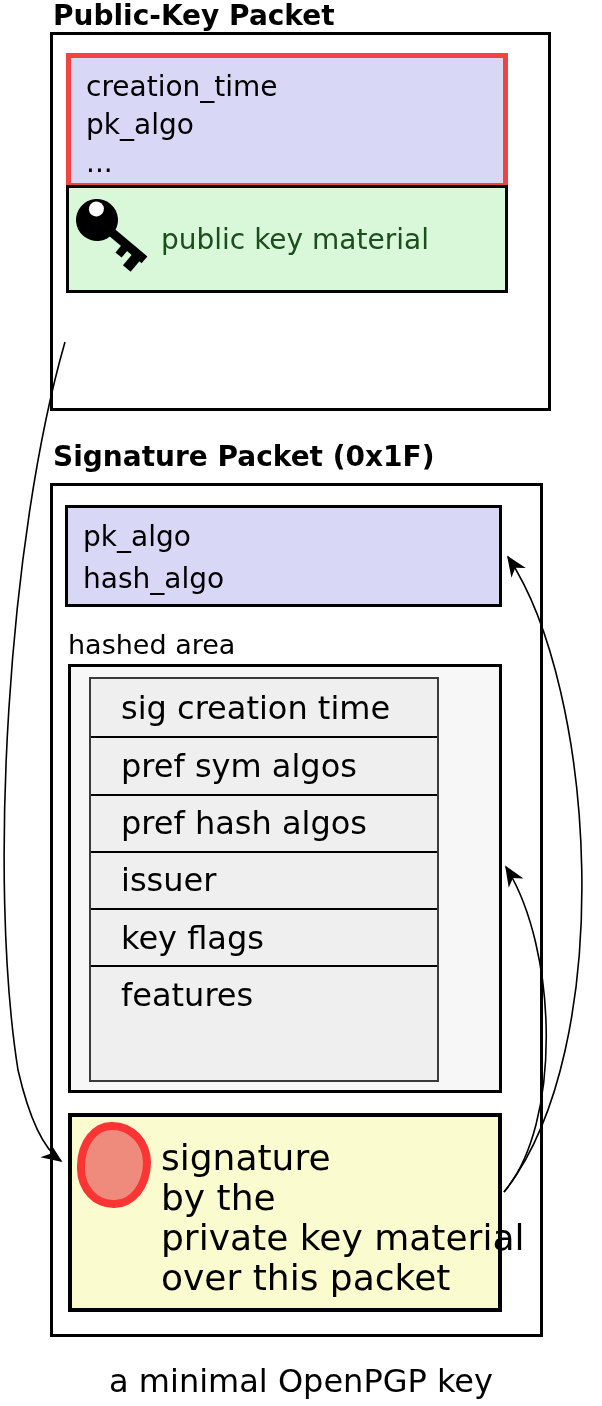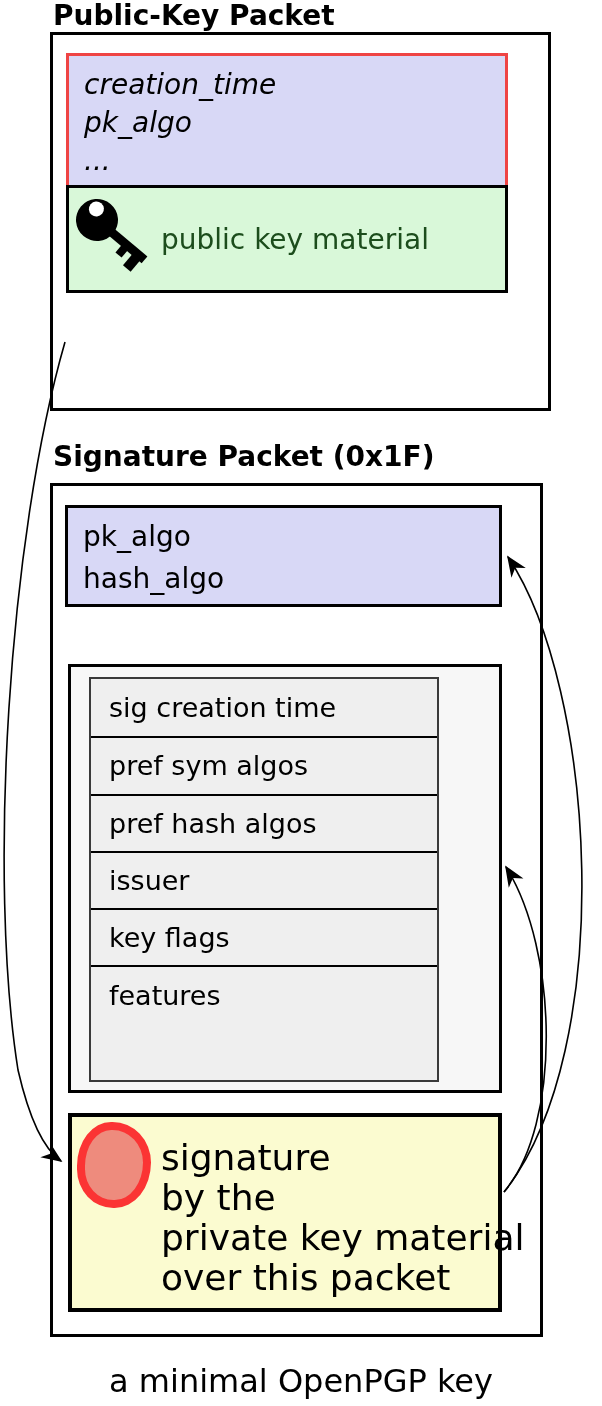--- a/index.html
+++ b/index.html
@@ -3,29 +3,29 @@
 <meta charset="utf-8">
 <style>
   html,body{margin:0;padding:0;background:#fff;}
   .canvas{
     position:relative;width:602px;height:1406px;background:#fff;overflow:hidden;
     font-family:"DejaVu Sans","Liberation Sans",sans-serif;color:#000;
   }
   .abs{position:absolute;box-sizing:border-box;}
   .pkt-title{font-weight:bold;font-size:28px;line-height:32px;white-space:nowrap;}
   .outer-box{border:3px solid #000;background:#fff;}
-  .fields-box{border:3px solid #ef4444;background:var(--fields-bg);font-size:28px;line-height:38px;padding:10px 0 0 15px;font-style:italic;}
+  .fields-box{border:5px solid #ef4444;background:var(--fields-bg);font-size:28px;line-height:38px;padding:10px 0 0 15px;}
   .fields-box2{border:3px solid #000;background:var(--fields-bg);font-size:28px;line-height:42px;padding:8px 0 0 15px;}
   .keymat-box{border:3px solid #000;background:var(--key-material-bg);display:flex;align-items:center;}
   .keymat-label{color:var(--key-material-text);font-size:28px;margin-left:12px;}
   .key-icon{position:absolute;left:4px;top:8px;}
   .hashed-label{font-size:27px;line-height:30px;}
   .hashed-box{border:3px solid #000;background:var(--hashed-bg);}
   .rows-box{border:2px solid #3a3a3a;background:var(--subpacket-bg);display:grid;grid-template-rows:repeat(7,1fr);}
-  .sp-row{display:flex;align-items:center;padding-left:18px;font-size:27px;border-top:2px solid #000;}
+  .sp-row{display:flex;align-items:center;padding-left:30px;font-size:32px;border-top:2px solid #000;}
   .sp-row:first-child{border-top:none;}
   .sig-box{border:4px solid #000;background:var(--signature-bg);}
   .seal{position:absolute;width:58px;height:70px;background:var(--seal-fill);
         border:8px solid var(--seal-ring);
         border-radius:47% 53% 50% 50% / 52% 48% 54% 46%;}
   .sig-text{position:absolute;font-size:36px;line-height:40px;white-space:nowrap;}
   .caption{position:absolute;left:0;top:1362px;width:602px;text-align:center;font-size:32px;}
   svg.overlay{position:absolute;left:0;top:0;pointer-events:none;}
 </style>
 </head>
@@ -58,20 +58,21 @@
 
   <div class="abs pkt-title" style="left:53px;top:441px;">Signature Packet (0x1F)</div>
 
   <div class="abs outer-box" style="left:50px;top:483px;width:493px;height:854px;"></div>
 
   <div class="abs fields-box2" style="left:65px;top:505px;width:437px;height:102px;">
     <div>pk_algo</div>
     <div>hash_algo</div>
   </div>
 
+  <div class="abs hashed-label" style="left:68px;top:630px;">hashed area</div>
 
   <div class="abs hashed-box" style="left:68px;top:664px;width:434px;height:429px;">
     <div class="abs rows-box" style="left:18px;top:10px;width:350px;height:405px;">
       <div class="sp-row">sig creation time</div>
       <div class="sp-row">pref sym algos</div>
       <div class="sp-row">pref hash algos</div>
       <div class="sp-row">issuer</div>
       <div class="sp-row">key flags</div>
       <div class="sp-row">features</div>
     </div>

